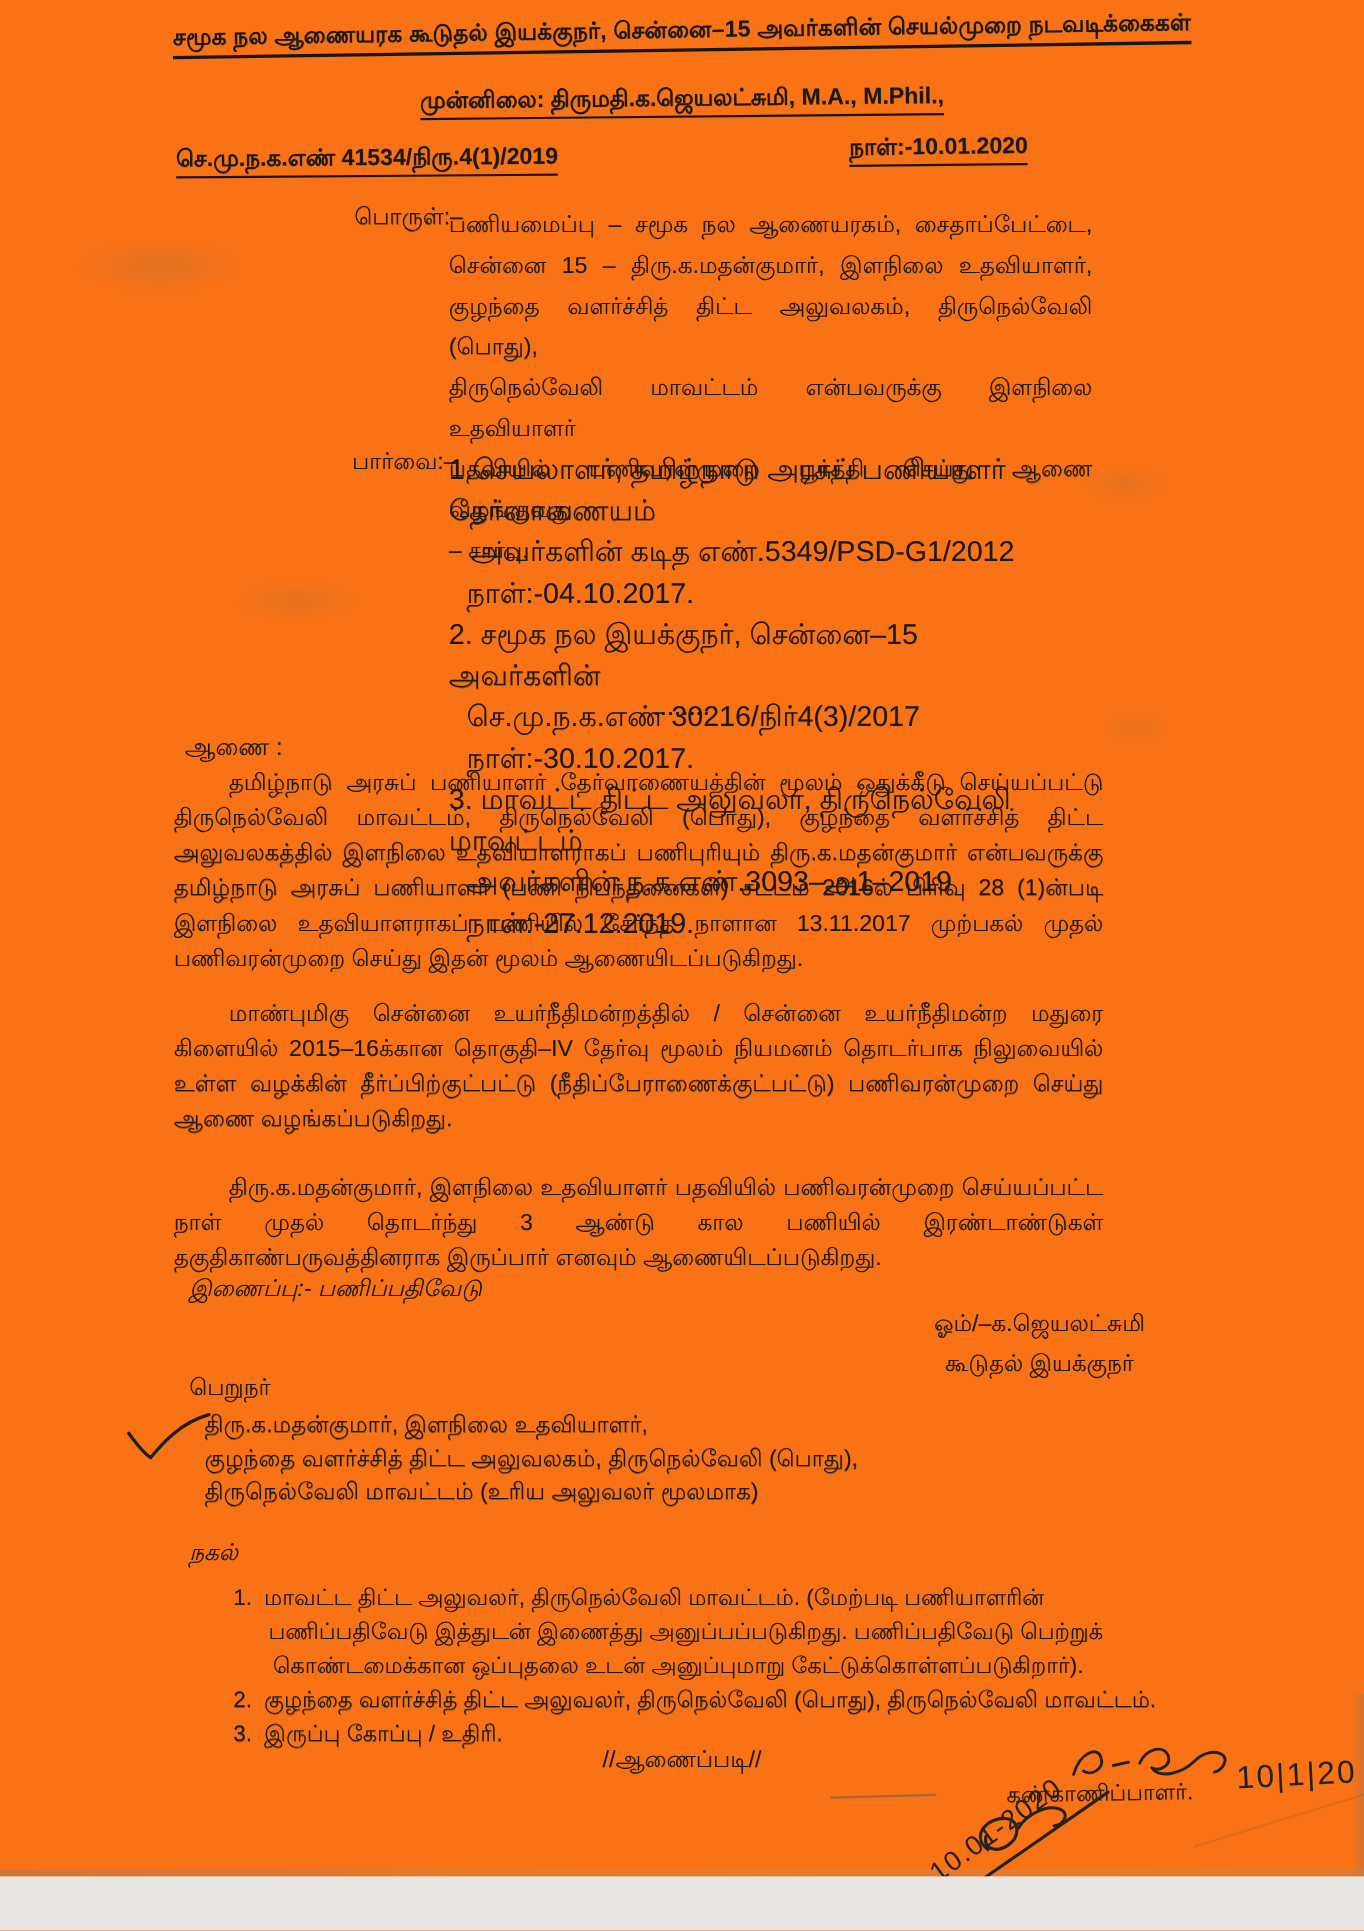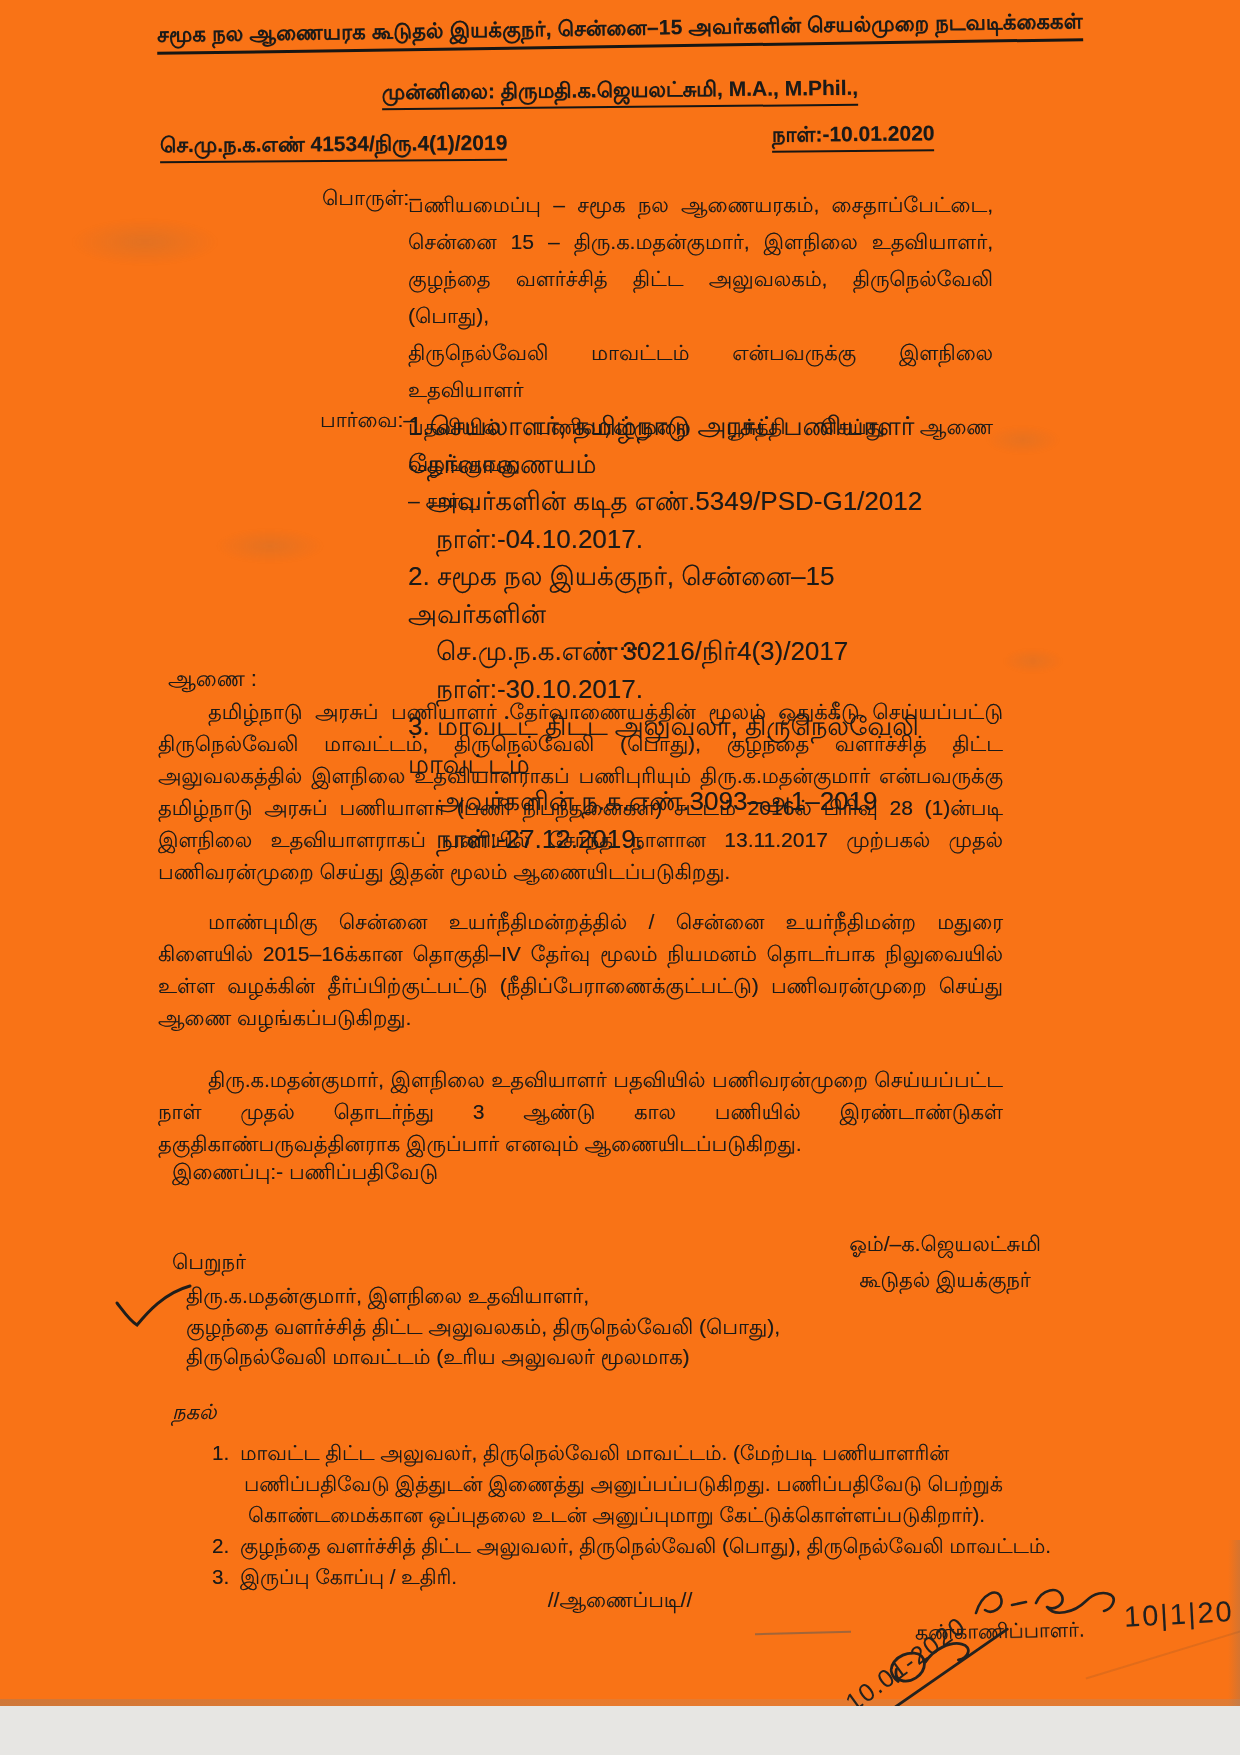--- a/index.html
+++ b/index.html
@@ -23,31 +23,31 @@
   .refno{top:132px;left:160px;font-size:21px;transform:rotate(-0.4deg);}
   .datefield{top:122px;left:772px;font-size:21px;transform:rotate(-0.6deg);}
 
   .sub-label{top:186px;left:322px;font-size:21px;}
   .sub-text{top:186px;left:408px;width:585px;font-size:21px;line-height:37px;}
   .jl{text-align:justify;text-align-last:justify;}
 
   .ref-label{top:408px;left:320px;font-size:21px;}
   .ref-items{top:408px;left:408px;width:560px;font-size:26px;line-height:37.5px;}
   .c1{margin-left:20px;}
-  .c2{margin-left:28px;}
+  .c2{margin-left:16px;}
 
   .divider{top:634px;left:40px;width:1160px;text-align:center;font-size:18px;font-weight:bold;letter-spacing:1.5px;}
   .order-heading{top:666px;left:168px;font-size:22px;}
   .para{left:158px;width:845px;font-size:21px;line-height:32px;text-align:justify;text-indent:50px;}
   .p1{top:696px;}
   .p2{top:906px;}
   .p3{top:1064px;}
-  .enclosure{top:1160px;left:172px;font-size:21px;}
+  .enclosure{top:1160px;left:172px;font-size:21px;font-style:italic;}
 
-  .signature{top:1186px;left:845px;width:200px;text-align:center;font-size:21px;line-height:36px;margin-top:40px;}
+  .signature{top:1186px;left:845px;width:200px;text-align:center;font-size:21px;line-height:36px;}
 
   .recipient-label{top:1250px;left:172px;font-size:21px;}
   .recipient-lines{top:1281px;left:186px;font-size:21px;line-height:30.5px;}
 
   .copy-label{top:1400px;left:172px;font-size:21px;font-style:italic;}
   .copy-list{top:1437px;left:212px;width:860px;font-size:20.5px;line-height:31px;}
   .copy-item{display:flex;}
   .copy-no{width:28px;flex:0 0 28px;}
   .ci-l2{margin-left:4px;}
   .ci-l3{margin-left:8px;}

